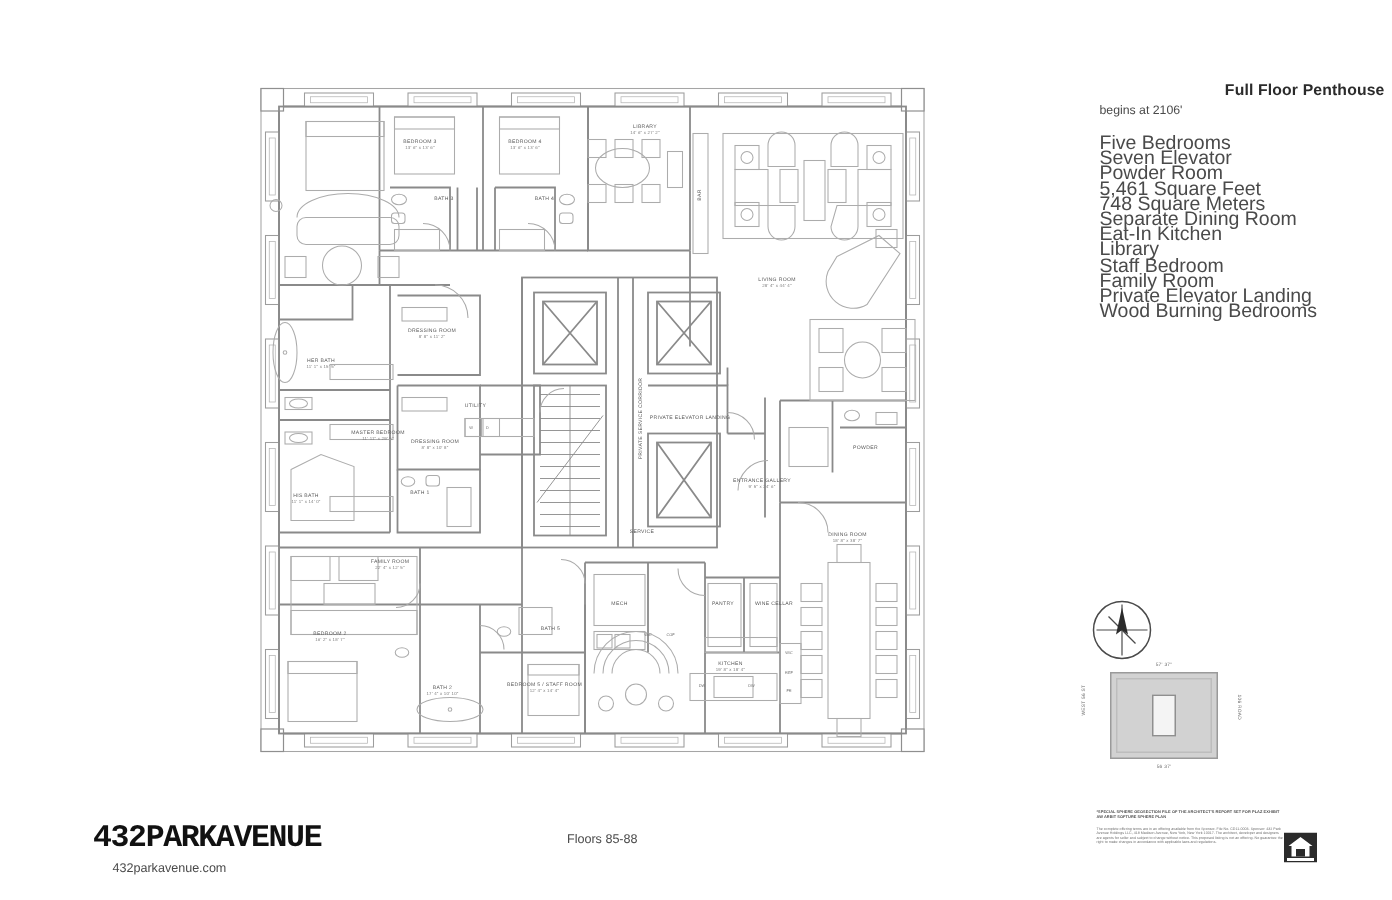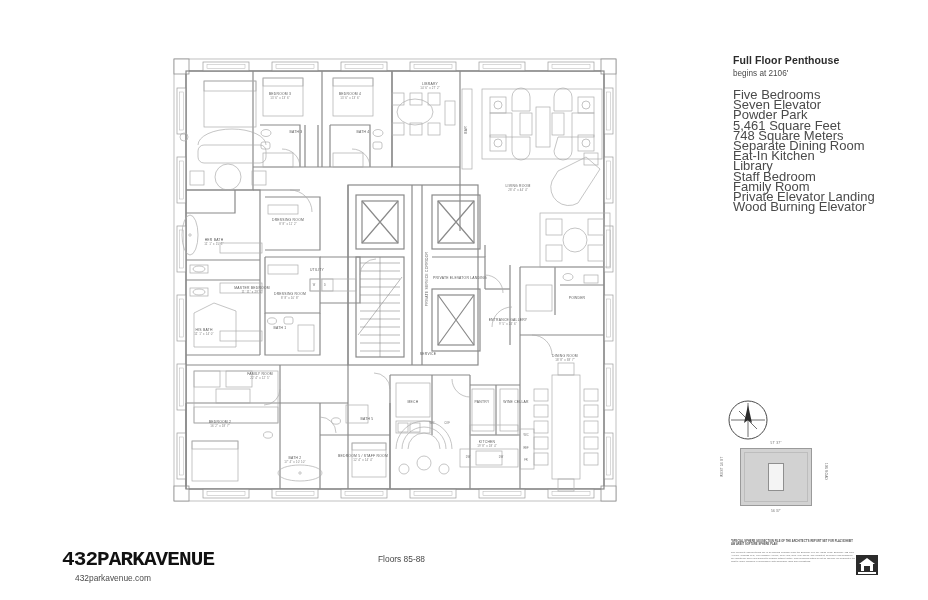--- a/index.html
+++ b/index.html
@@ -32,20 +32,21 @@
     left: 733px;
     top: 54px;
     width: 190px;
   }
   #spec-title {
     font-size: 10.5px;
     font-weight: bold;
     color: #2b2b2b;
     letter-spacing: 0.1px;
     margin: 0 0 3px 0;
+    text-align: right;
   }
   #spec-subtitle {
     font-size: 8.2px;
     color: #4a4a4a;
     margin: 0 0 12px 0;
   }
   .spec-feature {
     font-size: 13px;
     color: #4a4a4a;
     line-height: 10.2px;
@@ -610,30 +611,30 @@
       </g>
   </svg>
 </div>
 
 <div id="spec-panel">
   <div id="spec-title">Full Floor Penthouse</div>
   <div id="spec-subtitle">begins at 2106'</div>
   <div id="spec-feature-list">
       <div class="spec-feature">Five Bedrooms</div>
       <div class="spec-feature">Seven Elevator</div>
-      <div class="spec-feature">Powder Park</div>
+      <div class="spec-feature">Powder Room</div>
       <div class="spec-feature">5,461 Square Feet</div>
       <div class="spec-feature">748 Square Meters</div>
       <div class="spec-feature">Separate Dining Room</div>
       <div class="spec-feature">Eat-In Kitchen</div>
       <div class="spec-feature">Library</div>
       <div class="spec-feature">Staff Bedroom</div>
       <div class="spec-feature">Family Room</div>
       <div class="spec-feature">Private Elevator Landing</div>
-      <div class="spec-feature">Wood Burning Elevator</div>
+      <div class="spec-feature">Wood Burning Bedrooms</div>
     </div>
 </div>
 
 <div id="compass">
   <svg width="42" height="42" viewBox="0 0 42 42" xmlns="http://www.w3.org/2000/svg">
     <circle cx="21" cy="21" r="19" fill="none" stroke="#4a4a4a" stroke-width="1"></circle>
     <path d="M21,4 L21,38" stroke="#4a4a4a" stroke-width="0.8"></path>
     <path d="M4,21 L38,21" stroke="#4a4a4a" stroke-width="0.8"></path>
     <path d="M12,12 L30,30" stroke="#4a4a4a" stroke-width="0.8"></path>
     <path d="M21,6 L25,24 L21,21 Z" fill="#2b2b2b"></path>

